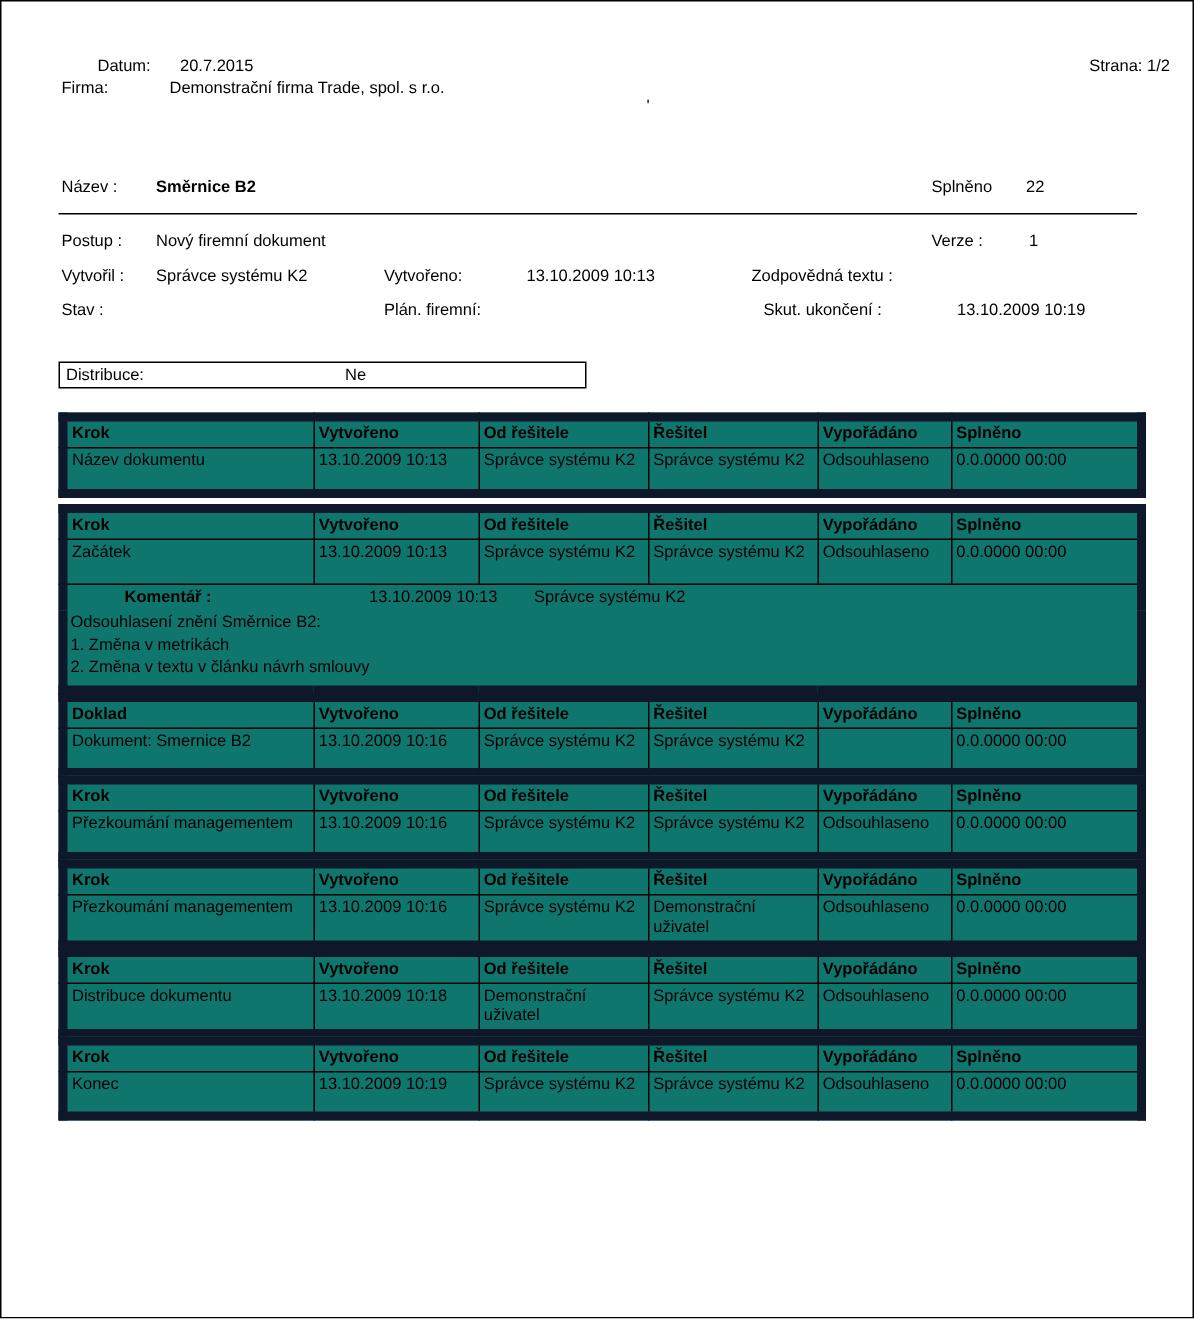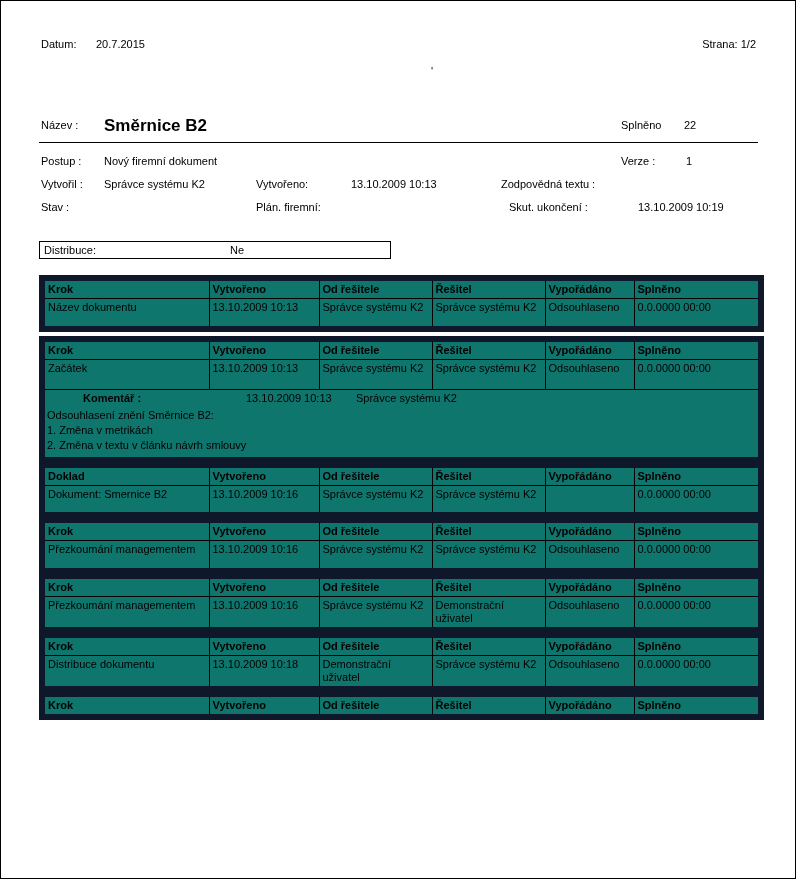--- a/index.html
+++ b/index.html
@@ -13,34 +13,34 @@
     position:relative;
     width:796px; height:879px;
     background:#fff;
     border:1px solid #000;
     overflow:hidden;
   }
   .content { position:absolute; left:38px; top:0; width:719px; height:879px; }
   .row { position:absolute; left:0; width:719px; height:15px; font-size:11px; line-height:13px; }
   .row span { position:absolute; top:0; white-space:nowrap; }
 
-  .r-datum   { top:37px; }
+  .r-datum   { top:37px;margin-left:24px; }
   .r-firma   { top:52px; }
   .strana-group { position:absolute; right:2px; top:0; white-space:nowrap; }
   .strana-group span { position:static; }
 
   .stray-mark { position:absolute; top:64px; left:392px; font-size:11px; }
 
   .report-title {
     position:absolute; top:84px; left:0; width:719px;
     text-align:center; font-size:18px; font-weight:bold;
   }
 
   .r-nazev { top:118px; }
-  .nazev-value { font-size:17px; font-weight:bold; }
+  .nazev-value { font-size:11px; font-weight:bold; }
 
   .hline { position:absolute; top:141px; left:0; width:719px; border-top:1px solid #000; }
 
   .r-postup   { top:154px; }
   .r-vytvoril { top:177px; }
   .r-stav     { top:200px; }
 
   .distribuce-box {
     position:absolute; top:240px; left:0;
     width:352px; height:18px;
@@ -95,20 +95,24 @@
 
     <div class="row r-datum">
       <span style="left:2px">Datum:</span>
       <span style="left:57px">20.7.2015</span>
       <span class="strana-group">
         <span>Strana:</span>
         <span>1/2</span>
       </span>
     </div>
 
+    <div class="row r-firma">
+      <span style="left:2px">Firma:</span>
+      <span style="left:74px">Demonstrační firma Trade, spol. s r.o.</span>
+    </div>
 
     <span class="stray-mark">'</span>
 
 
     <div class="row r-nazev">
       <span style="left:2px">Název :</span>
       <span class="nazev-value" style="left:65px">Směrnice B2</span>
       <span style="left:582px">Splněno</span>
       <span style="left:645px">22</span>
     </div>
@@ -347,18 +351,26 @@
           </colgroup>
         <tbody>
           <tr class="h">
             <th>Krok</th>
             <th>Vytvořeno</th>
             <th>Od řešitele</th>
             <th>Řešitel</th>
             <th>Vypořádáno</th>
             <th>Splněno</th>
           </tr>
+          <tr class="d">
+            <td class="col1">Konec</td>
+            <td class="col2">13.10.2009 10:19</td>
+            <td class="col3">Správce systému K2</td>
+            <td class="col4">Správce systému K2</td>
+            <td class="col5">Odsouhlaseno</td>
+            <td class="col6">0.0.0000 00:00</td>
+          </tr>
         </tbody>
       </table>
 
     </div>
   </div>
 </div>
 
 </body></html>

